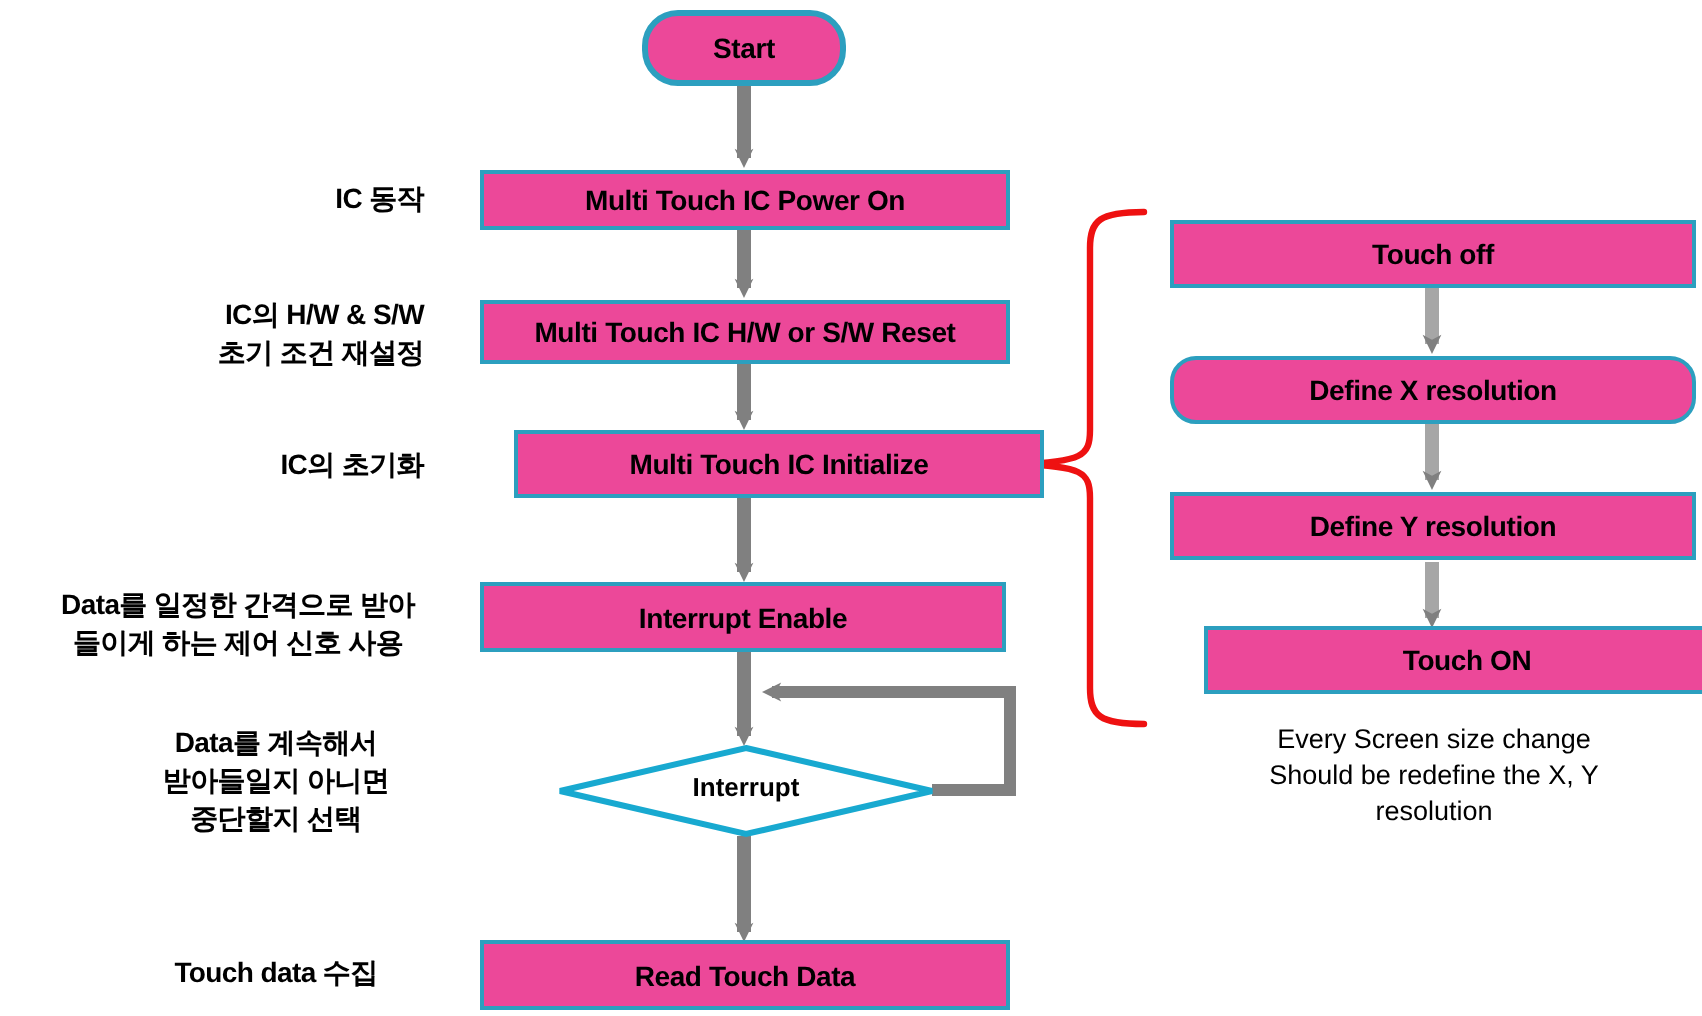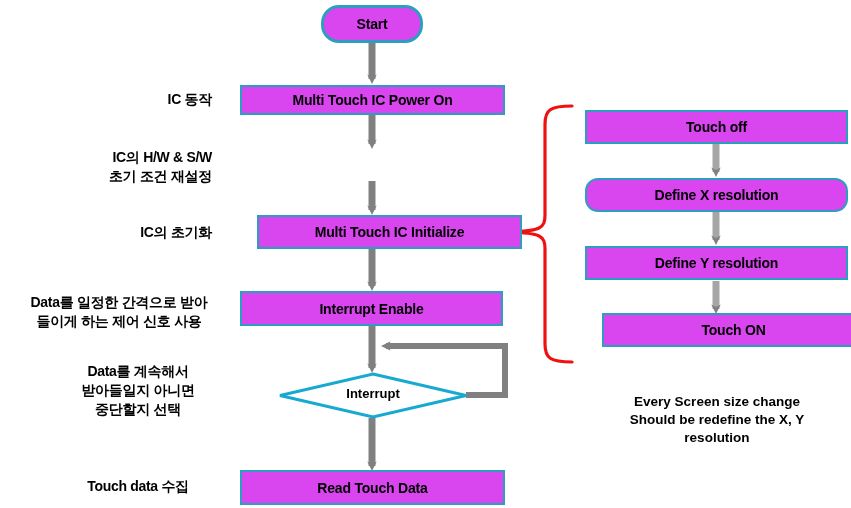--- a/index.html
+++ b/index.html
@@ -22,21 +22,21 @@
     position: absolute;
     left: 0;
     top: 0;
     width: 851px;
     height: 508px;
   }
   .node {
     position: absolute;
     box-sizing: border-box;
     border: 2px solid #2C9FBF;
-    background: #d946ef;
+    background: #ec4899;
     display: flex;
     align-items: center;
     justify-content: center;
     color: #000000;
     font-weight: bold;
     font-size: 14px;
     letter-spacing: -0.2px;
     white-space: nowrap;
   }
   .node.terminator {
@@ -64,25 +64,24 @@
   }
   .side-label.right-align {
     text-align: right;
   }
   .side-label.center-align {
     text-align: center;
   }
   .note {
     position: absolute;
     color: #000000;
-    font-weight: bold;
+    font-weight: normal;
     font-size: 13.5px;
     line-height: 18px;
     text-align: center;
-    margin-top: 32px;
   }
 </style>
 </head>
 <body>
 
 <div id="canvas">
 
   <svg id="flow-svg" viewBox="0 0 851 508">
     <defs>
       <marker id="arrowGray" markerWidth="11" markerHeight="11" refX="5.2" refY="5.5" orient="auto" markerUnits="userSpaceOnUse">
@@ -140,20 +139,23 @@
   </svg>
 
   <div class="node terminator" style="left:321px; top:5px; width:102px; height:38px;">
     <span>Start</span>
   </div>
 
   <div class="node" style="left:240px; top:85px; width:265px; height:30px;">
     <span>Multi Touch IC Power On</span>
   </div>
 
+  <div class="node" style="left:240px; top:150px; width:265px; height:32px;">
+    <span>Multi Touch IC H/W or S/W Reset</span>
+  </div>
 
   <div class="node" style="left:240px; top:215px; width:265px; height:34px;margin-left:17px;">
     <span>Multi Touch IC Initialize</span>
   </div>
 
   <div class="node" style="left:240px; top:291px; width:263px; height:35px;">
     <span>Interrupt Enable</span>
   </div>
 
   <div class="diamond-wrap" style="left:278px; top:372px; width:190px; height:47px;">

